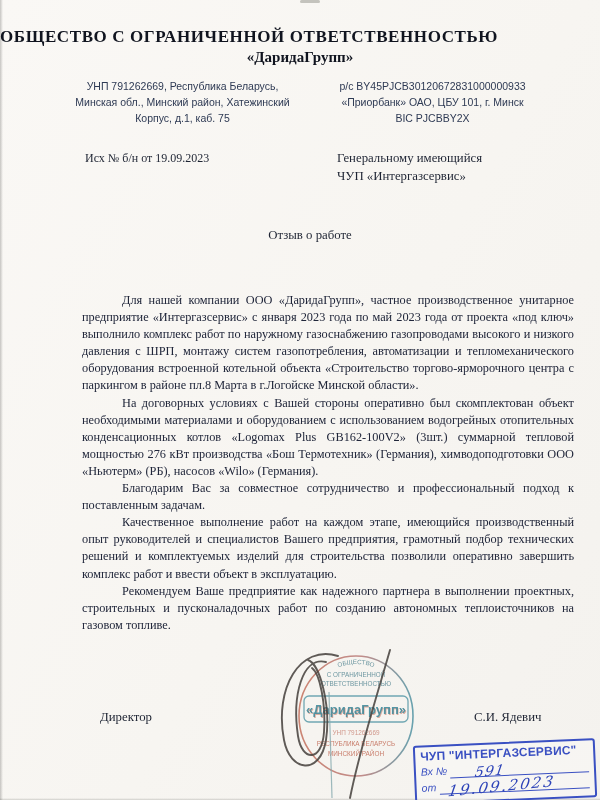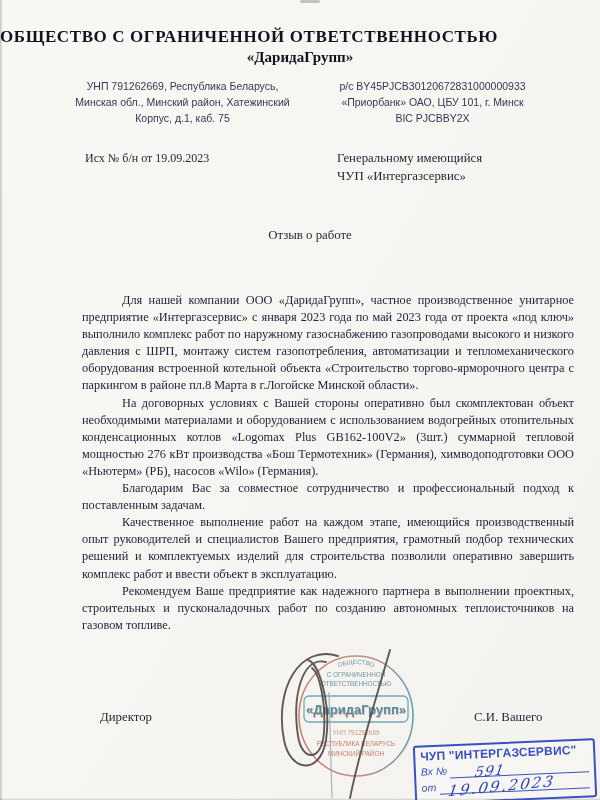--- a/index.html
+++ b/index.html
@@ -153,21 +153,21 @@
 
   <div class="body-text">
     <p>Для нашей компании ООО «ДаридаГрупп», частное производственное унитарное предприятие «Интергазсервис» с января 2023 года по май 2023 года от проекта «под ключ» выполнило комплекс работ по наружному газоснабжению газопроводами высокого и низкого давления с ШРП, монтажу систем газопотребления, автоматизации и тепломеханического оборудования встроенной котельной объекта «Строительство торгово-ярморочного центра с паркингом в районе пл.8 Марта в г.Логойске Минской области».</p>
     <p>На договорных условиях с Вашей стороны оперативно был скомплектован объект необходимыми материалами и оборудованием с использованием водогрейных отопительных конденсационных котлов «Logomax Plus GB162-100V2» (3шт.) суммарной тепловой мощностью 276 кВт производства «Бош Термотехник» (Германия), химводоподготовки ООО «Ньютерм» (РБ), насосов «Wilo» (Германия).</p>
     <p>Благодарим Вас за совместное сотрудничество и профессиональный подход к поставленным задачам.</p>
     <p>Качественное выполнение работ на каждом этапе, имеющийся производственный опыт руководителей и специалистов Вашего предприятия, грамотный подбор технических решений и комплектуемых изделий для строительства позволили оперативно завершить комплекс работ и ввести объект в эксплуатацию.</p>
     <p>Рекомендуем Ваше предприятие как надежного партнера в выполнении проектных, строительных и пусконаладочных работ по созданию автономных теплоисточников на газовом топливе.</p>
   </div>
 
   <div class="sign-title">Директор</div>
-  <div class="sign-name">С.И. Вашего</div>
+  <div class="sign-name">С.И. Ядевич</div>
 
   <svg class="seal" viewBox="0 0 130 134">
     <defs>
       <linearGradient id="ringGrad" x1="0" y1="0" x2="1" y2="0">
         <stop offset="0" stop-color="#c4705c"></stop>
         <stop offset="0.55" stop-color="#b87a78"></stop>
         <stop offset="1" stop-color="#4f93a3"></stop>
       </linearGradient>
       <path id="topArc" d="M 17 62 A 48 48 0 0 1 113 62" fill="none"></path>
     </defs>

